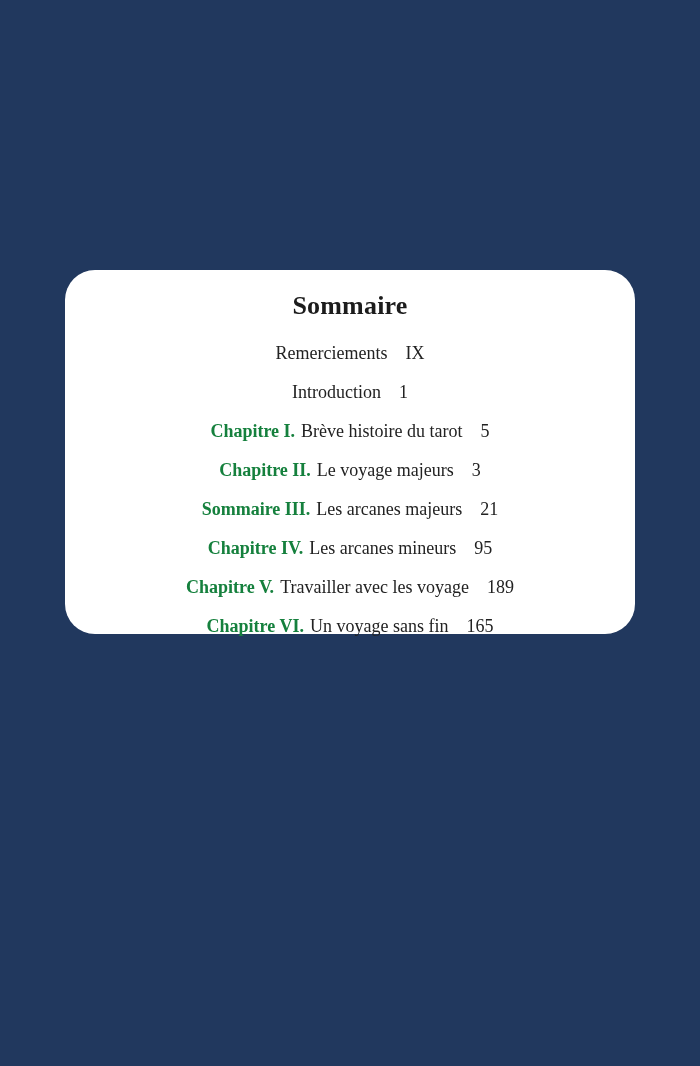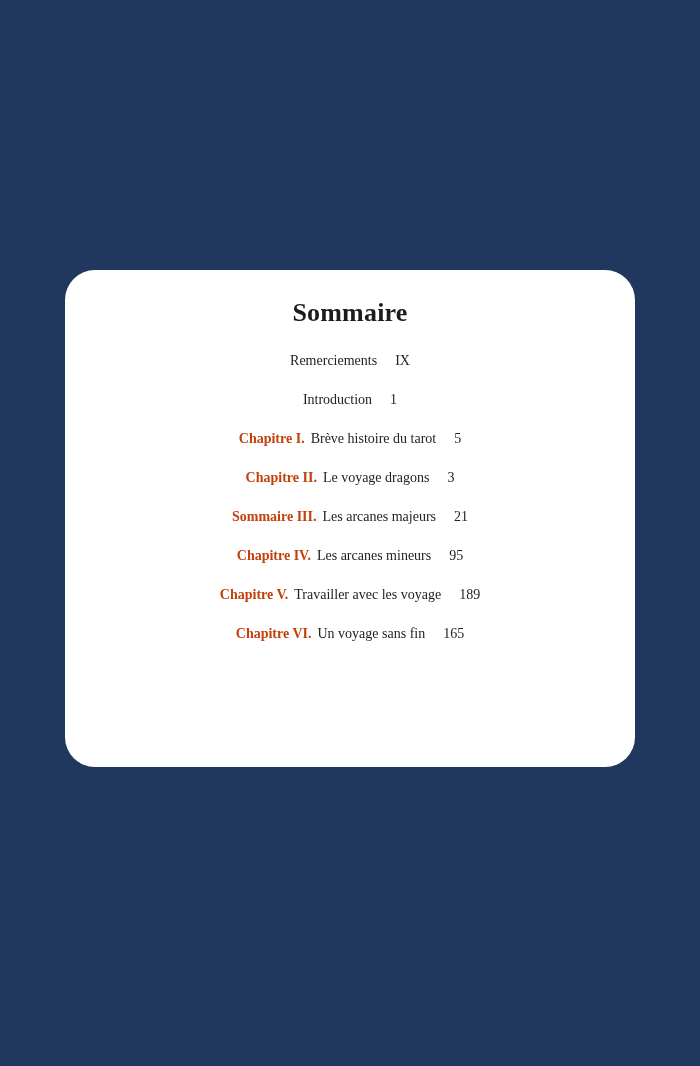--- a/index.html
+++ b/index.html
@@ -10,45 +10,45 @@
     height: 1066px;
     background: #21385e;
     overflow: hidden;
     font-family: "Liberation Serif", "DejaVu Serif", serif;
   }
   .card {
     position: absolute;
     left: 65px;
     top: 270px;
     width: 570px;
-    height: 497px;
+    height: 364px;
     background: #ffffff;
     border-radius: 30px;
-    padding-top: 27px;
+    padding-top: 20px;
     text-align: center;
   }
   .toc-title {
     font-size: 26px;
     line-height: 1.2;
     font-weight: 600;
     color: #1c1c1c;
     letter-spacing: 0.2px;
   }
   .toc-list {
     margin-top: 13px;
   }
   .toc-entry {
     line-height: 39px;
-    font-size: 14px;
+    font-size: 18px;
     color: #222222;
     white-space: nowrap;
   }
   .toc-entry .prefix {
     font-weight: 700;
-    color: #c2410c;
+    color: #15803d;
     margin-right: 6px;
   }
   .toc-entry .prefix:empty { margin-right: 0; }
   .toc-entry .page-num {
     margin-left: 18px;
   }
 </style>
 </head>
 <body>
 
@@ -63,21 +63,21 @@
 
       <div class="toc-entry">
         <span class="prefix"></span><span class="label">Introduction</span><span class="page-num">1</span>
       </div>
 
       <div class="toc-entry">
         <span class="prefix">Chapitre I.</span><span class="label">Brève histoire du tarot</span><span class="page-num">5</span>
       </div>
 
       <div class="toc-entry">
-        <span class="prefix">Chapitre II.</span><span class="label">Le voyage dragons</span><span class="page-num">3</span>
+        <span class="prefix">Chapitre II.</span><span class="label">Le voyage majeurs</span><span class="page-num">3</span>
       </div>
 
       <div class="toc-entry">
         <span class="prefix">Sommaire III.</span><span class="label">Les arcanes majeurs</span><span class="page-num">21</span>
       </div>
 
       <div class="toc-entry">
         <span class="prefix">Chapitre IV.</span><span class="label">Les arcanes mineurs</span><span class="page-num">95</span>
       </div>
 

